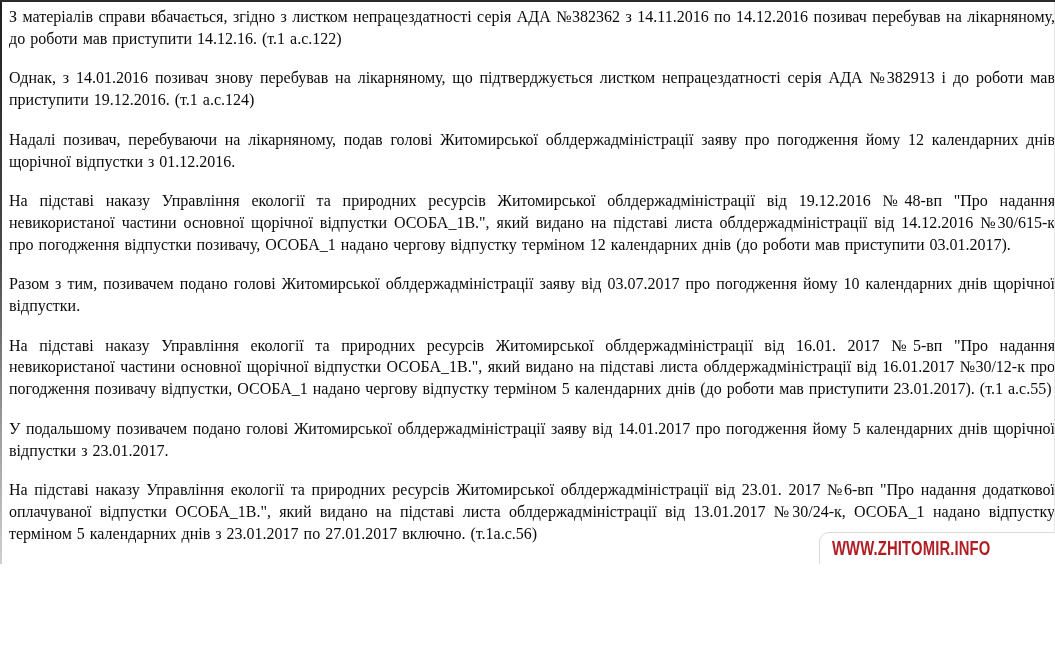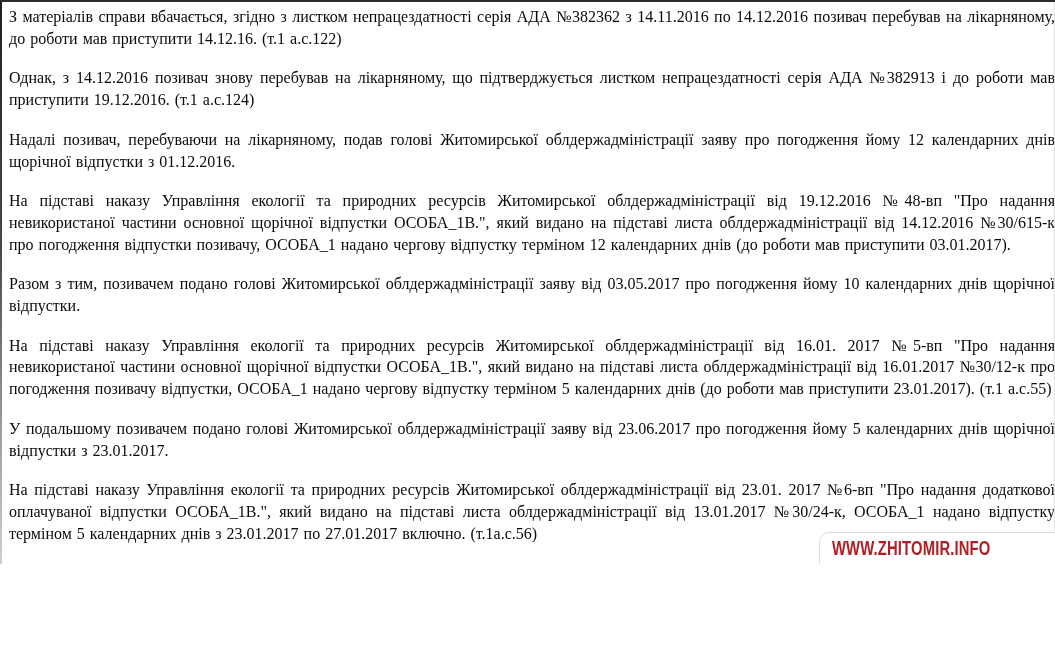--- a/index.html
+++ b/index.html
@@ -62,25 +62,25 @@
 </style>
 </head>
 <body>
 
 <div class="doc">
   <div class="edge-left"></div>
   <div class="edge-right"></div>
 
   <div class="content">
     <p>З матеріалів справи вбачається, згідно з листком непрацездатності серія АДА №382362 з 14.11.2016 по 14.12.2016 позивач перебував на лікарняному, до роботи мав приступити 14.12.16. (т.1 а.с.122)</p>
-    <p>Однак, з 14.12.2016 позивач знову перебував на лікарняному, що підтверджується листком непрацездатності серія АДА №382913 і до роботи мав приступити 19.12.2016. (т.1 а.с.124)</p>
+    <p>Однак, з 14.01.2016 позивач знову перебував на лікарняному, що підтверджується листком непрацездатності серія АДА №382913 і до роботи мав приступити 19.12.2016. (т.1 а.с.124)</p>
     <p>Надалі позивач, перебуваючи на лікарняному, подав голові Житомирської облдержадміністрації заяву про погодження йому 12 календарних днів щорічної відпустки з 01.12.2016.</p>
     <p>На підставі наказу Управління екології та природних ресурсів Житомирської облдержадміністрації від 19.12.2016 №48-вп "Про надання невикористаної частини основної щорічної відпустки ОСОБА_1В.", який видано на підставі листа облдержадміністрації від 14.12.2016 №30/615-к про погодження відпустки позивачу, ОСОБА_1 надано чергову відпустку терміном 12 календарних днів (до роботи мав приступити 03.01.2017).</p>
-    <p>Разом з тим, позивачем подано голові Житомирської облдержадміністрації заяву від 03.05.2017 про погодження йому 10 календарних днів щорічної відпустки.</p>
+    <p>Разом з тим, позивачем подано голові Житомирської облдержадміністрації заяву від 03.07.2017 про погодження йому 10 календарних днів щорічної відпустки.</p>
     <p>На підставі наказу Управління екології та природних ресурсів Житомирської облдержадміністрації від 16.01. 2017 №5-вп "Про надання невикористаної частини основної щорічної відпустки ОСОБА_1В.", який видано на підставі листа облдержадміністрації від 16.01.2017 №30/12-к про погодження позивачу відпустки, ОСОБА_1 надано чергову відпустку терміном 5 календарних днів (до роботи мав приступити 23.01.2017). (т.1 а.с.55)</p>
-    <p>У подальшому позивачем подано голові Житомирської облдержадміністрації заяву від 23.06.2017 про погодження йому 5 календарних днів щорічної відпустки з 23.01.2017.</p>
+    <p>У подальшому позивачем подано голові Житомирської облдержадміністрації заяву від 14.01.2017 про погодження йому 5 календарних днів щорічної відпустки з 23.01.2017.</p>
     <p>На підставі наказу Управління екології та природних ресурсів Житомирської облдержадміністрації від 23.01. 2017 №6-вп "Про надання додаткової оплачуваної відпустки ОСОБА_1В.", який видано на підставі листа облдержадміністрації від 13.01.2017 №30/24-к, ОСОБА_1 надано відпустку терміном 5 календарних днів з 23.01.2017 по 27.01.2017 включно. (т.1а.с.56)</p>
   </div>
 
   <div class="watermark">
     <span class="wm-text" style="color: rgb(176, 30, 36);">WWW.ZHITOMIR.INFO</span>
   </div>
 </div>
 
 </body></html>

